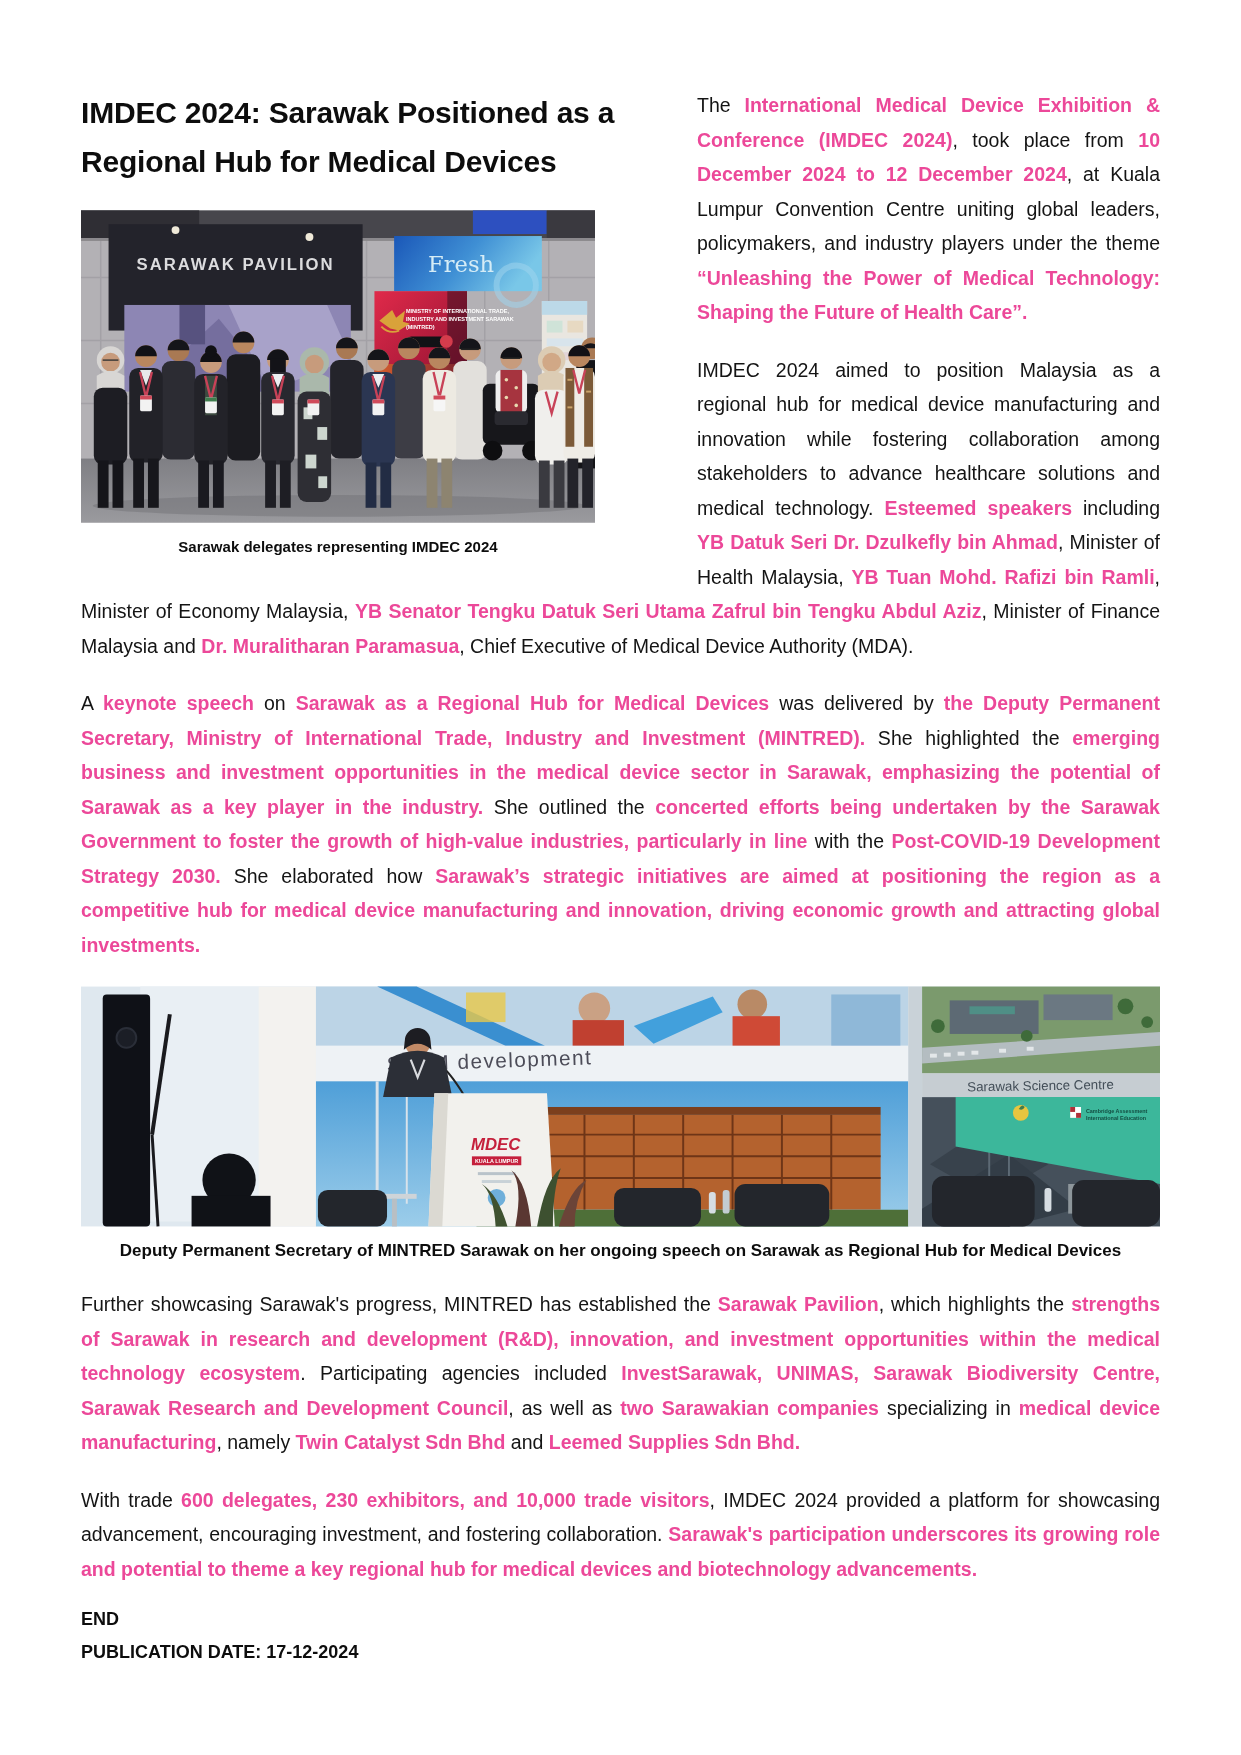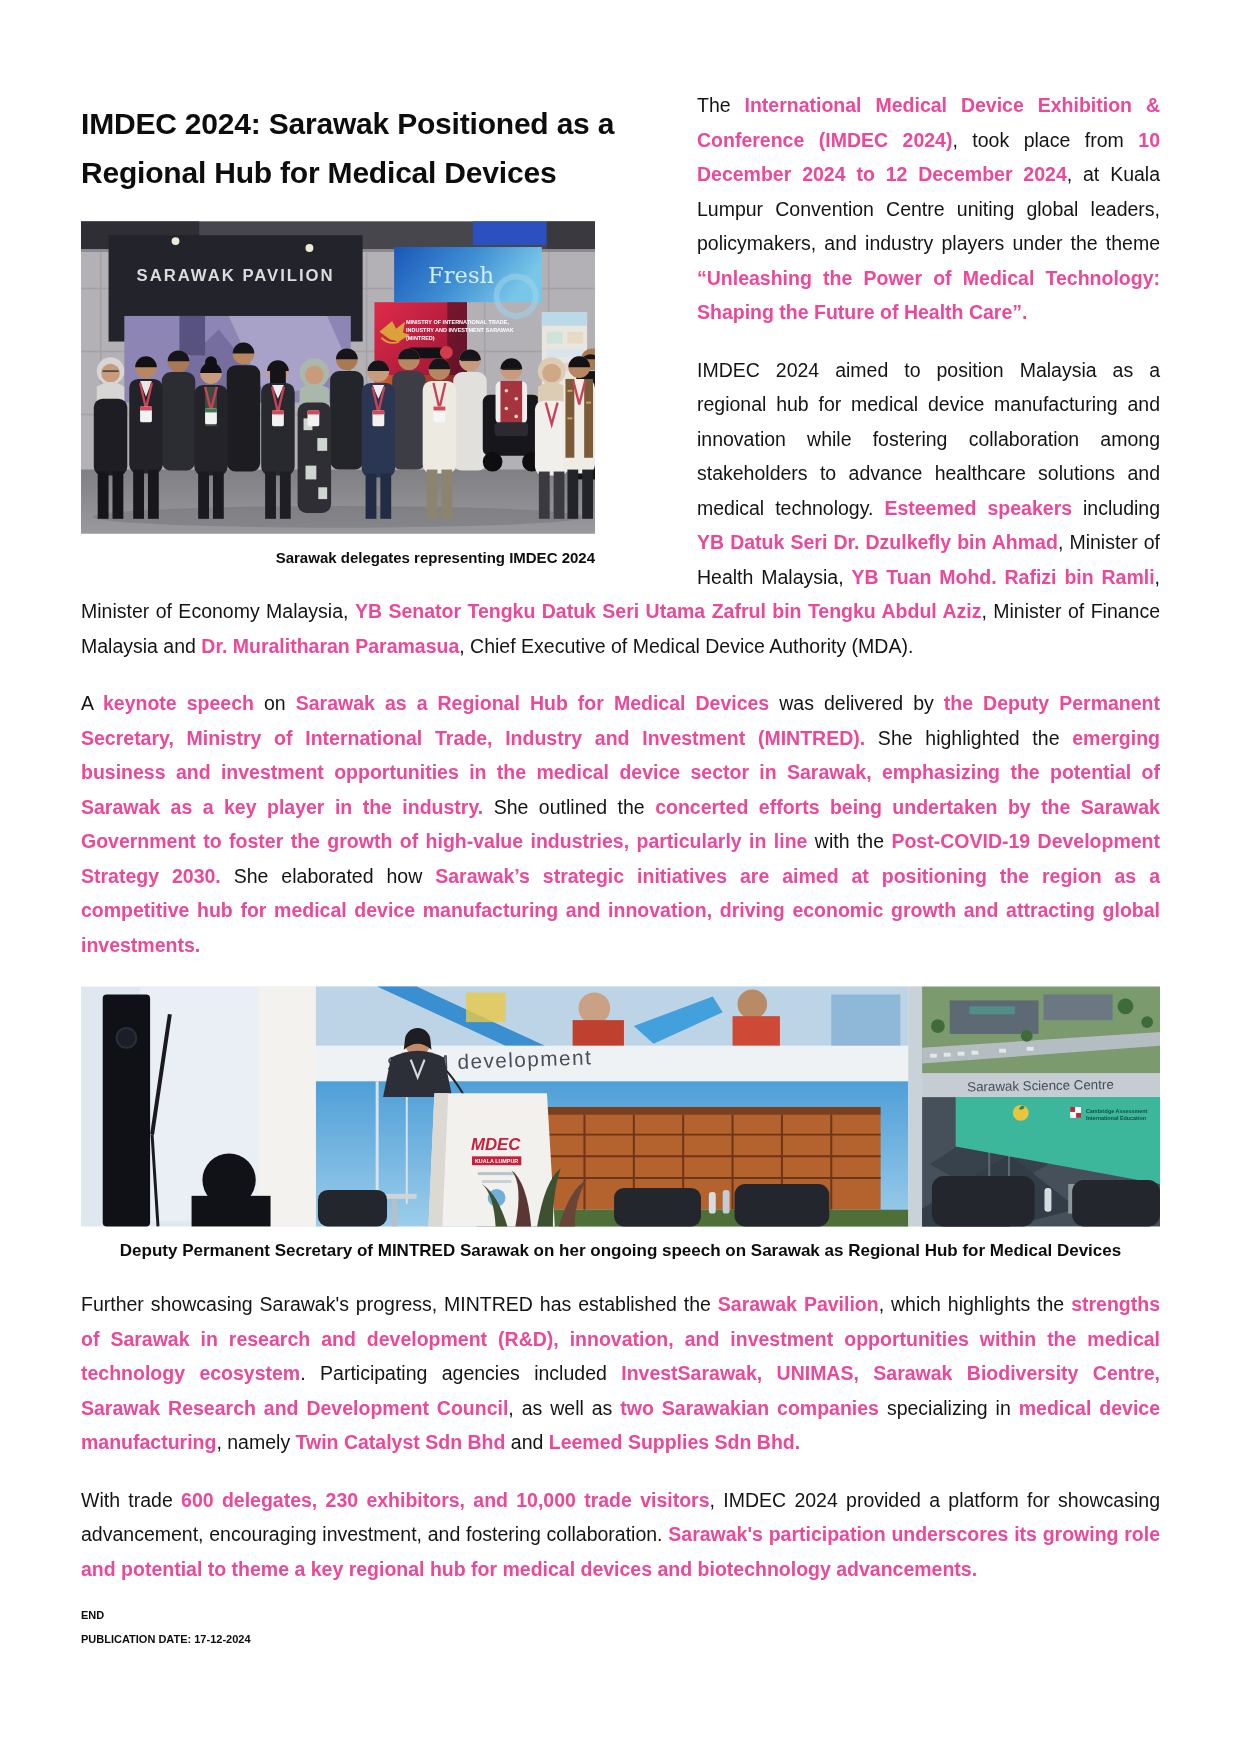--- a/index.html
+++ b/index.html
@@ -2,38 +2,38 @@
 <html><head>
 <meta charset="utf-8">
 <title>IMDEC 2024 Press Release</title>
 <style>
   html,body{margin:0;padding:0;background:#ffffff;}
   .page{
     width:1241px;height:1755px;background:#ffffff;color:#111;
     font-family:"Liberation Sans",sans-serif;position:relative;overflow:hidden;
   }
   .content{padding:88px 81px 0 81px;}
-  .leftfloat{float:left;width:616px;margin-top:11px;}
+  .leftfloat{float:left;width:616px;}
   .title{
     font-size:30px;line-height:49px;font-weight:700;letter-spacing:-0.2px;
     margin:0 0 22px 0;width:580px;color:#0d0d0d;
   }
   .photo{display:block;}
   .figcap{
     font-weight:700;font-size:15px;line-height:20px;text-align:center;color:#0d0d0d;
   }
-  .cap1{width:514px;margin:12px 0 10px 0;text-align:right;}
+  .cap1{width:514px;margin:12px 0 10px 0;}
   .cap2{width:100%;margin:13px 0 26px 0;font-size:17px;}
   p.body{
     font-size:19.5px;line-height:34.5px;text-align:justify;margin:0 0 23px 0;
     color:#141414;
   }
   p.body b{font-weight:700;color:#ec4899;}
   .photo2wrap{margin:6px 0 0 0;}
-  .meta{font-weight:700;font-size:11px;color:#0d0d0d;margin:12px 0 0 0;}
+  .meta{font-weight:700;font-size:18px;color:#0d0d0d;margin:12px 0 0 0;}
   svg text{user-select:none;}
 </style>
 </head>
 <body>
 
 <div class="page">
   <div class="content">
 
     <div class="leftfloat">
       <h1 class="title">IMDEC 2024: Sarawak Positioned as a Regional Hub for Medical Devices</h1>

